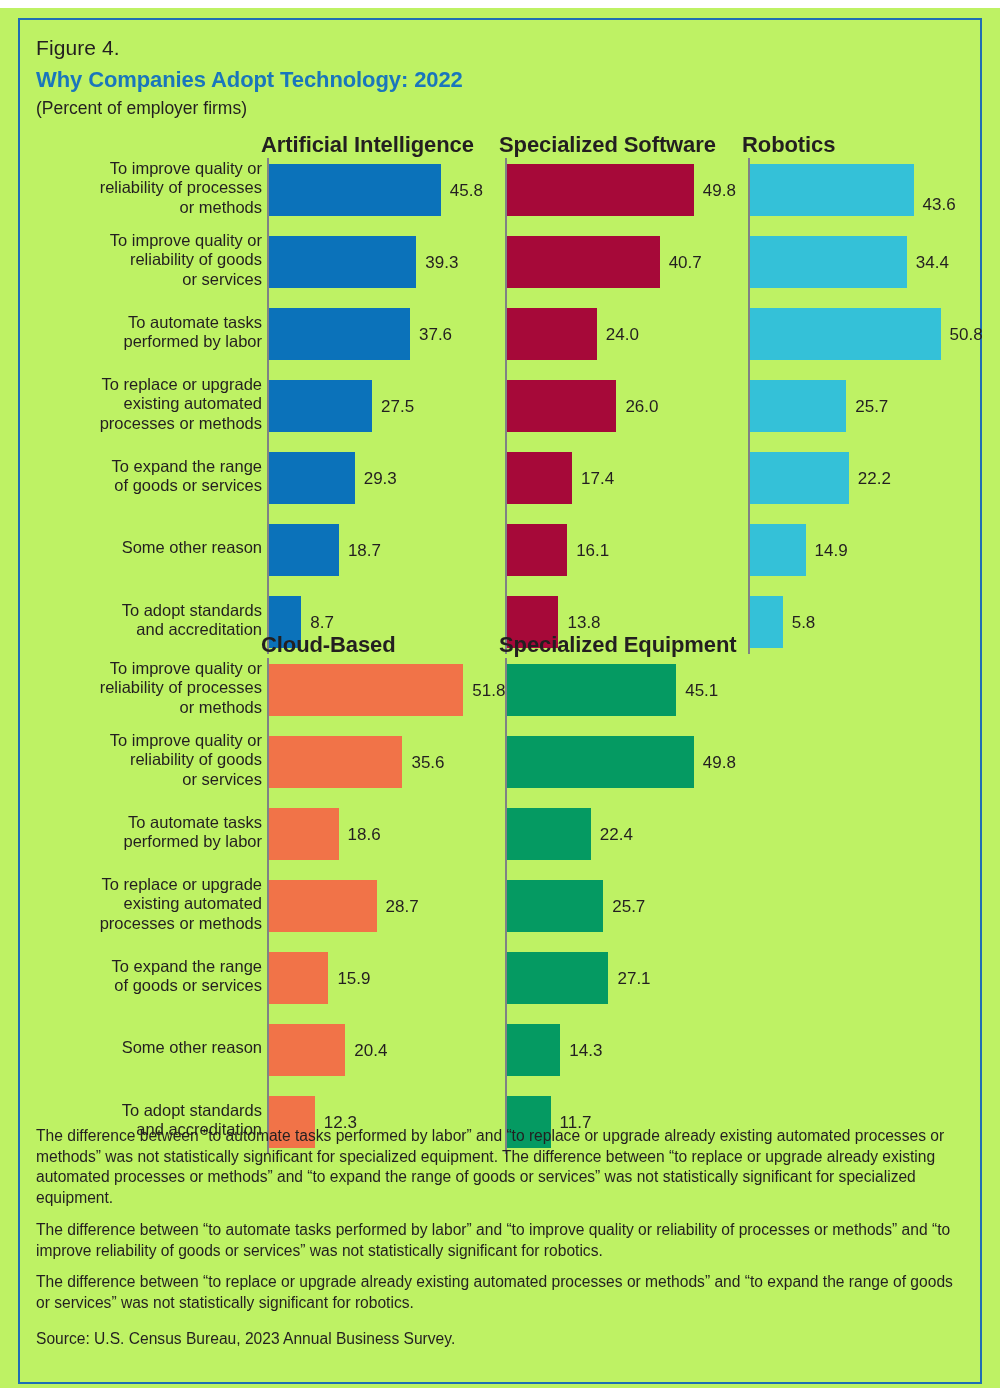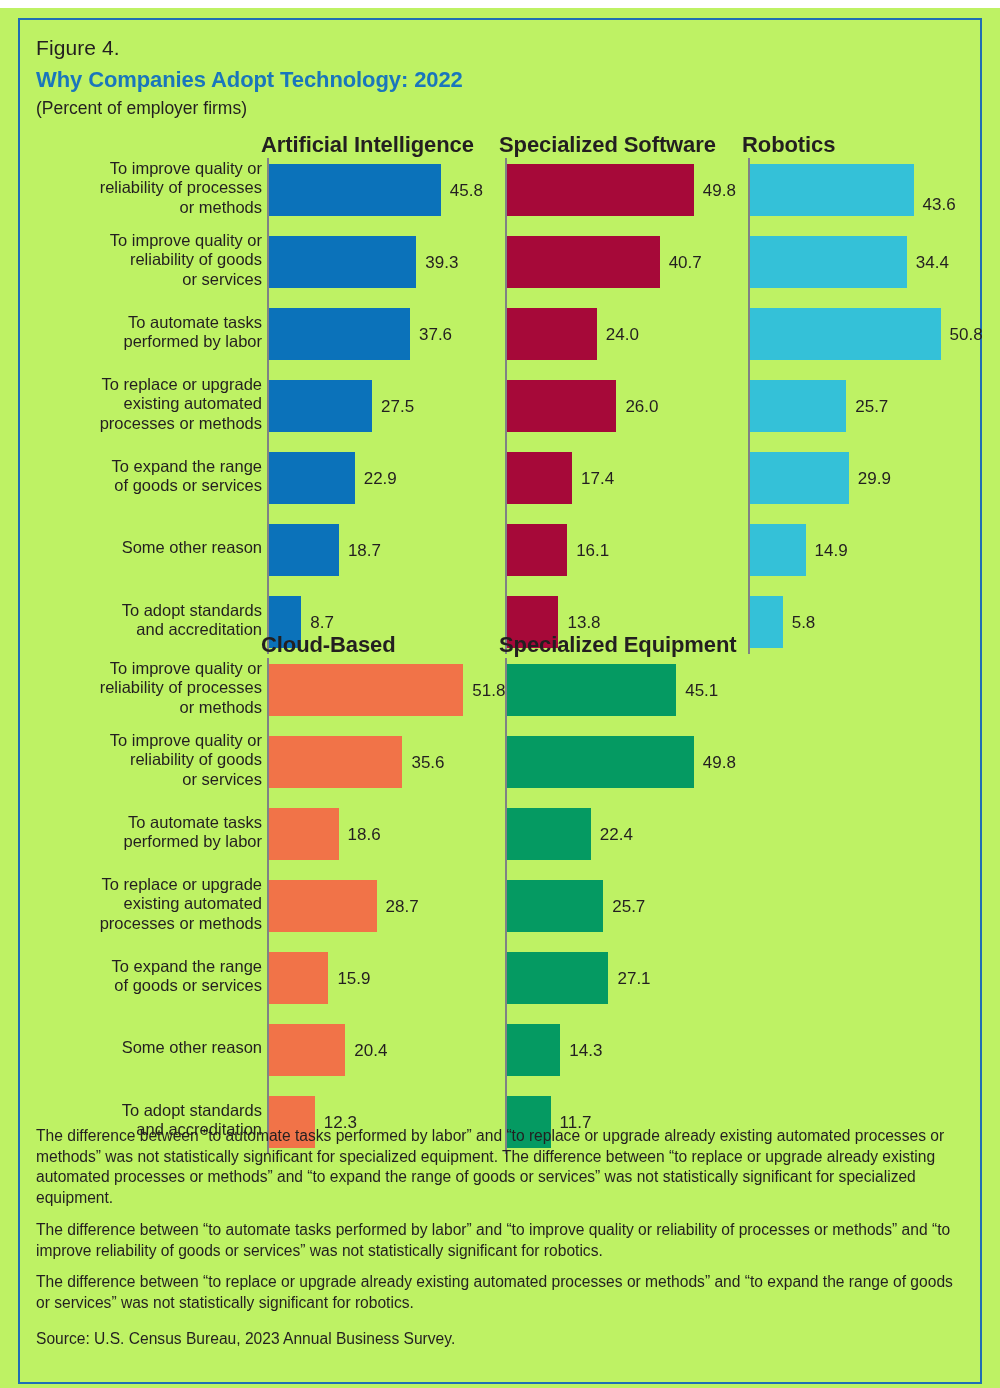--- a/index.html
+++ b/index.html
@@ -159,21 +159,21 @@
         <div class="axis" style="left: 267px; top: 150px; height: 496px;"></div>
         <div class="bar" style="left: 268.6px; top: 156px; width: 172.208px; background: rgb(11, 114, 186);"></div>
         <div class="bar-value" style="left: 449.808px; top: 174px;">45.8</div>
         <div class="bar" style="left: 268.6px; top: 228px; width: 147.768px; background: rgb(11, 114, 186);"></div>
         <div class="bar-value" style="left: 425.368px; top: 246px;">39.3</div>
         <div class="bar" style="left: 268.6px; top: 300px; width: 141.376px; background: rgb(11, 114, 186);"></div>
         <div class="bar-value" style="left: 418.976px; top: 318px;">37.6</div>
         <div class="bar" style="left: 268.6px; top: 372px; width: 103.4px; background: rgb(11, 114, 186);"></div>
         <div class="bar-value" style="left: 381px; top: 390px;">27.5</div>
         <div class="bar" style="left: 268.6px; top: 444px; width: 86.104px; background: rgb(11, 114, 186);"></div>
-        <div class="bar-value" style="left: 363.704px; top: 462px;">22.9</div>
+        <div class="bar-value" style="left: 363.704px; top: 462px;">29.3</div>
         <div class="bar" style="left: 268.6px; top: 516px; width: 70.312px; background: rgb(11, 114, 186);"></div>
         <div class="bar-value" style="left: 347.912px; top: 534px;">18.7</div>
         <div class="bar" style="left: 268.6px; top: 588px; width: 32.712px; background: rgb(11, 114, 186);"></div>
         <div class="bar-value" style="left: 310.312px; top: 606px;">8.7</div>
       </div>
       <div class="panel" style="left: 0px; top: 0px; width: 1000px; height: 520px;">
         <div class="panel-title" style="left: 499px; top: 124px;">Specialized Software</div>
         <div class="axis" style="left: 505px; top: 150px; height: 496px;"></div>
         <div class="bar" style="left: 506.6px; top: 156px; width: 187.248px; background: rgb(166, 9, 57);"></div>
         <div class="bar-value" style="left: 702.848px; top: 174px;">49.8</div>
@@ -195,21 +195,21 @@
         <div class="axis" style="left: 748px; top: 150px; height: 496px;"></div>
         <div class="bar" style="left: 749.6px; top: 156px; width: 163.936px; background: rgb(52, 193, 216);"></div>
         <div class="bar-value" style="left: 922.536px; top: 188px;">43.6</div>
         <div class="bar" style="left: 749.6px; top: 228px; width: 157.168px; background: rgb(52, 193, 216);"></div>
         <div class="bar-value" style="left: 915.768px; top: 246px;">34.4</div>
         <div class="bar" style="left: 749.6px; top: 300px; width: 191.008px; background: rgb(52, 193, 216);"></div>
         <div class="bar-value" style="left: 949.608px; top: 318px;">50.8</div>
         <div class="bar" style="left: 749.6px; top: 372px; width: 96.632px; background: rgb(52, 193, 216);"></div>
         <div class="bar-value" style="left: 855.232px; top: 390px;">25.7</div>
         <div class="bar" style="left: 749.6px; top: 444px; width: 99.264px; background: rgb(52, 193, 216);"></div>
-        <div class="bar-value" style="left: 857.864px; top: 462px;">29.9</div>
+        <div class="bar-value" style="left: 857.864px; top: 462px;">22.2</div>
         <div class="bar" style="left: 749.6px; top: 516px; width: 56.024px; background: rgb(52, 193, 216);"></div>
         <div class="bar-value" style="left: 814.624px; top: 534px;">14.9</div>
         <div class="bar" style="left: 749.6px; top: 588px; width: 33.088px; background: rgb(52, 193, 216);"></div>
         <div class="bar-value" style="left: 791.688px; top: 606px;">5.8</div>
       </div>
       <div class="cat-label" style="left: 62px; top: 650.75px;">
         <div>To improve quality or</div>
         <div>reliability of processes</div>
         <div>or methods</div>
       </div>

